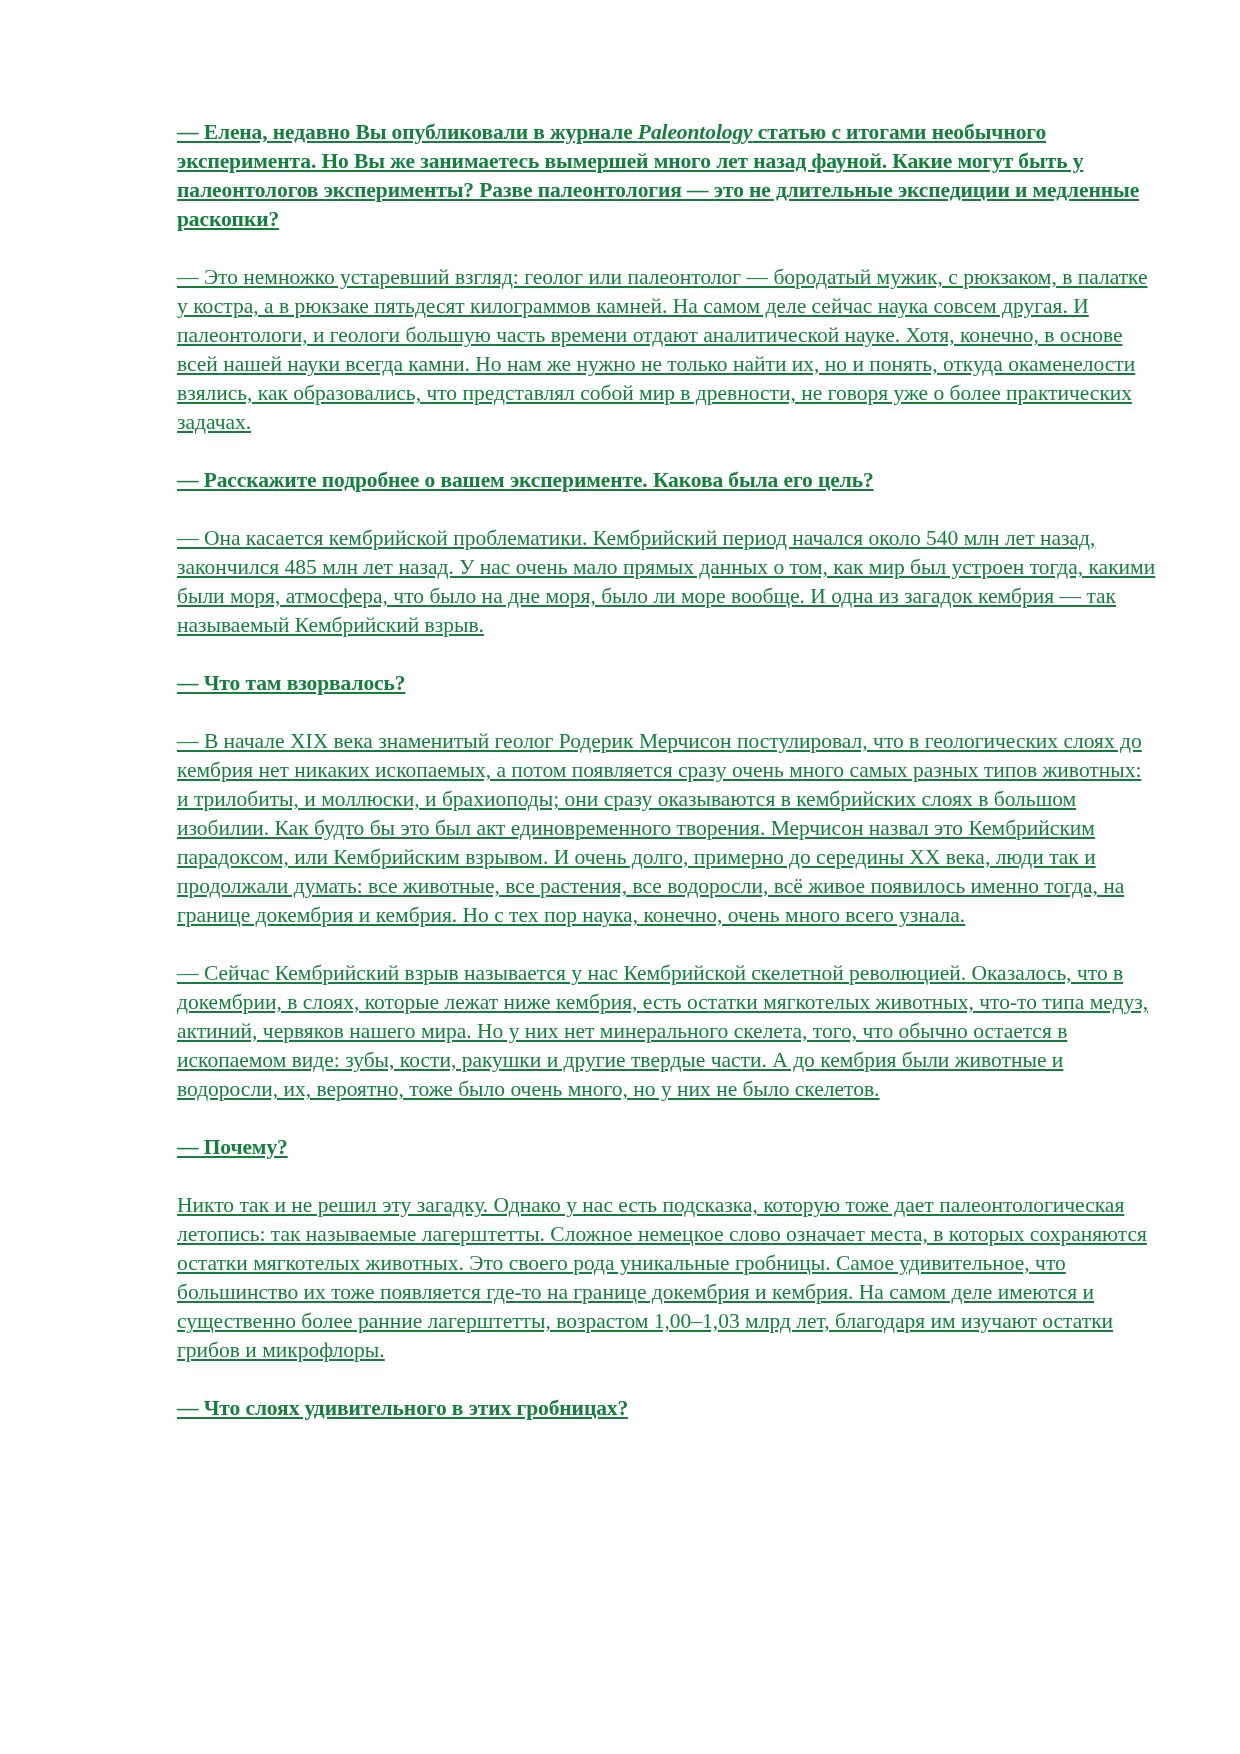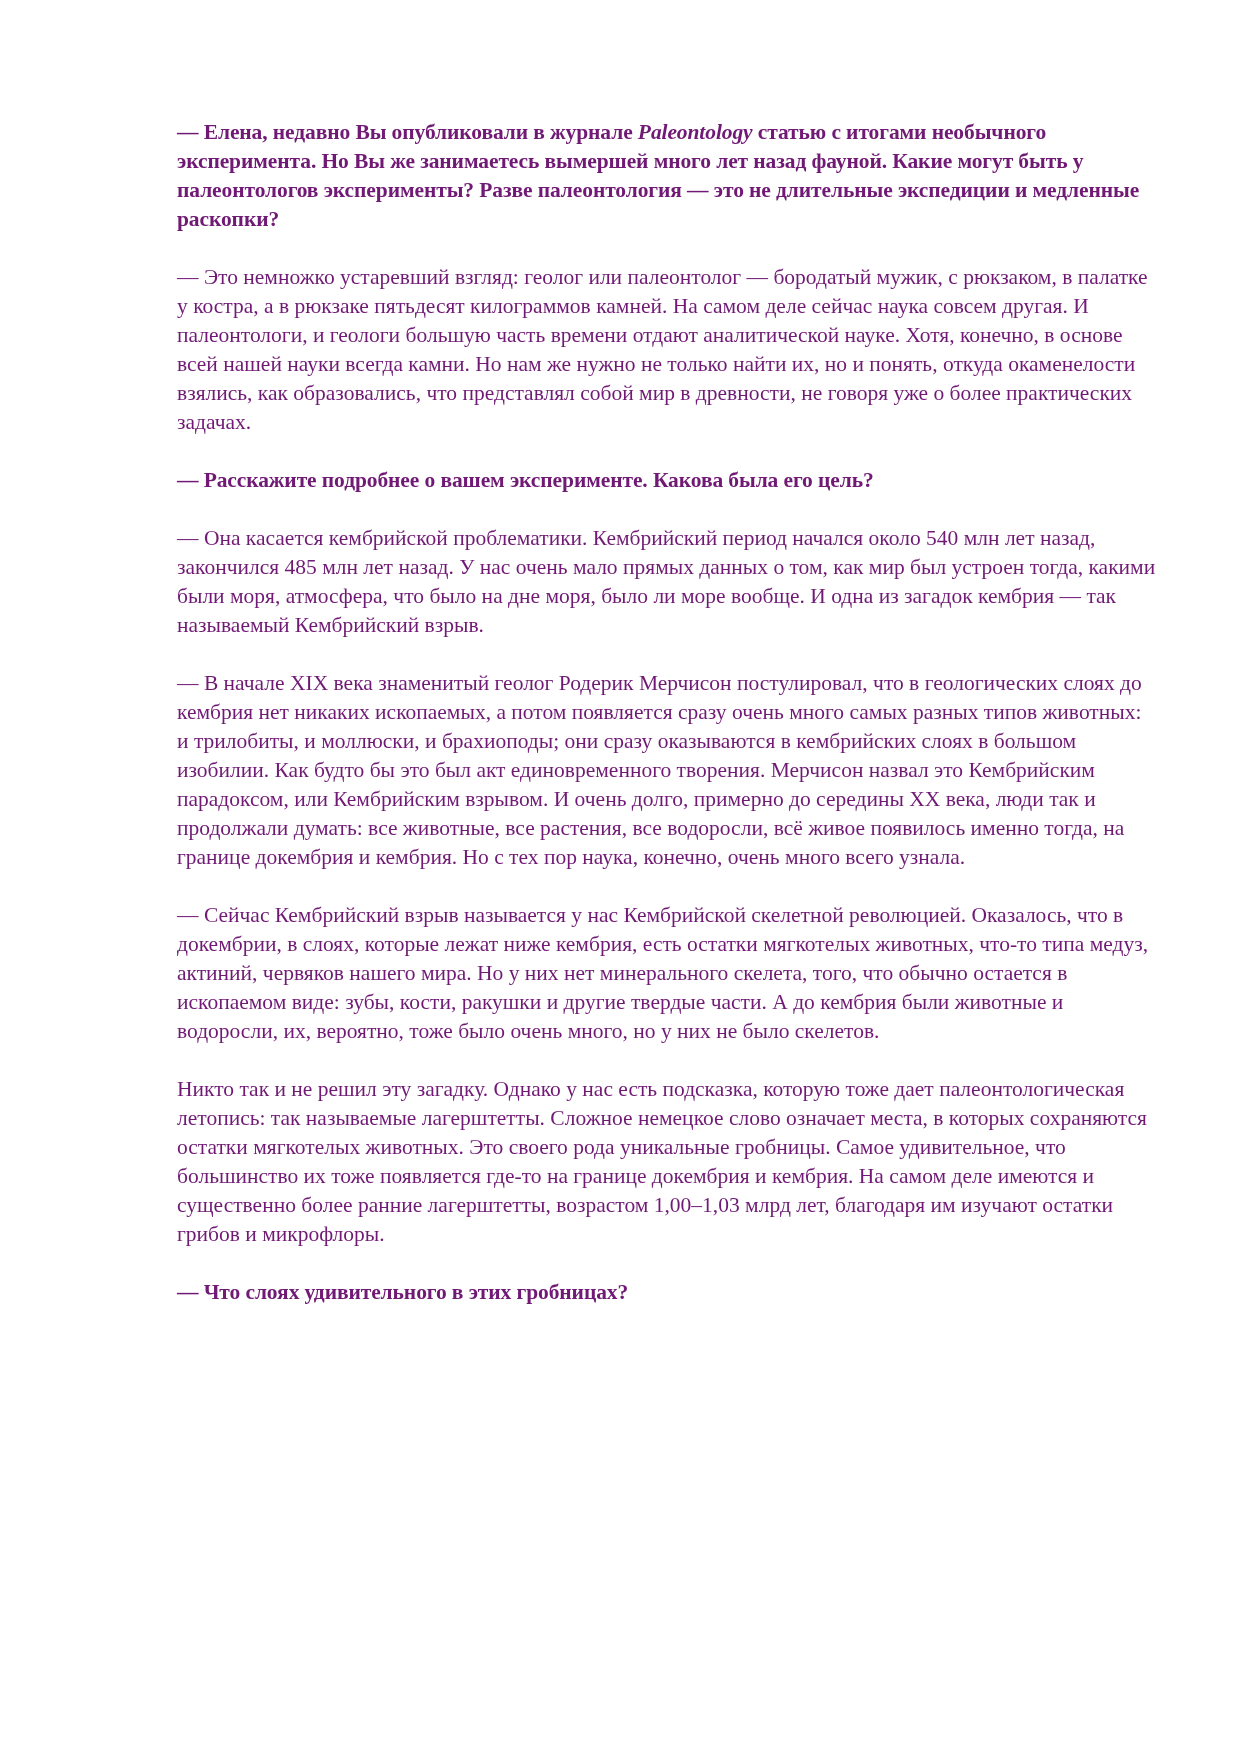--- a/index.html
+++ b/index.html
@@ -14,21 +14,22 @@
       overflow: hidden;
     }
     .page {
       position: absolute;
       left: 177px;
       top: 118px;
       width: 980px;
       font-family: "Liberation Serif", "DejaVu Serif", serif;
       font-size: 21.5px;
       line-height: 29px;
-      color: #701a75;
+      color: #15803d;
+      text-decoration: underline;
     }
     .para {
       margin: 0 0 29px 0;
       text-align: left;
     }
     .question {
       font-weight: bold;
       letter-spacing: -0.1px;
     }
     .answer {
@@ -44,24 +45,26 @@
 <div class="page">
 
   <p class="para question"><span>— Елена, недавно Вы опубликовали в журнале </span><span class="italic">Paleontology</span><span> статью с итогами необычного эксперимента. Но Вы же занимаетесь вымершей много лет назад фауной. Какие могут быть у палеонтологов эксперименты? Разве палеонтология — это не длительные экспедиции и медленные раскопки?</span></p>
 
   <p class="para answer">— Это немножко устаревший взгляд: геолог или палеонтолог — бородатый мужик, с рюкзаком, в палатке у костра, а в рюкзаке пятьдесят килограммов камней. На самом деле сейчас наука совсем другая. И палеонтологи, и геологи большую часть времени отдают аналитической науке. Хотя, конечно, в основе всей нашей науки всегда камни. Но нам же нужно не только найти их, но и понять, откуда окаменелости взялись, как образовались, что представлял собой мир в древности, не говоря уже о более практических задачах.</p>
 
   <p class="para question">— Расскажите подробнее о вашем эксперименте. Какова была его цель?</p>
 
   <p class="para answer">— Она касается кембрийской проблематики. Кембрийский период начался около 540 млн лет назад, закончился 485 млн лет назад. У нас очень мало прямых данных о том, как мир был устроен тогда, какими были моря, атмосфера, что было на дне моря, было ли море вообще. И одна из загадок кембрия — так называемый Кембрийский взрыв.</p>
 
+  <p class="para question">— Что там взорвалось?</p>
 
   <p class="para answer">— В начале XIX века знаменитый геолог Родерик Мерчисон постулировал, что в геологических слоях до кембрия нет никаких ископаемых, а потом появляется сразу очень много самых разных типов животных: и трилобиты, и моллюски, и брахиоподы; они сразу оказываются в кембрийских слоях в большом изобилии. Как будто бы это был акт единовременного творения. Мерчисон назвал это Кембрийским парадоксом, или Кембрийским взрывом. И очень долго, примерно до середины XX века, люди так и продолжали думать: все животные, все растения, все водоросли, всё живое появилось именно тогда, на границе докембрия и кембрия. Но с тех пор наука, конечно, очень много всего узнала.</p>
 
 
   <p class="para answer">— Сейчас Кембрийский взрыв называется у нас Кембрийской скелетной революцией. Оказалось, что в докембрии, в слоях, которые лежат ниже кембрия, есть остатки мягкотелых животных, что-то типа медуз, актиний, червяков нашего мира. Но у них нет минерального скелета, того, что обычно остается в ископаемом виде: зубы, кости, ракушки и другие твердые части. А до кембрия были животные и водоросли, их, вероятно, тоже было очень много, но у них не было скелетов.</p>
 
+  <p class="para question">— Почему?</p>
 
   <p class="para answer">Никто так и не решил эту загадку. Однако у нас есть подсказка, которую тоже дает палеонтологическая летопись: так называемые лагерштетты. Сложное немецкое слово означает места, в которых сохраняются остатки мягкотелых животных. Это своего рода уникальные гробницы. Самое удивительное, что большинство их тоже появляется где-то на границе докембрия и кембрия. На самом деле имеются и существенно более ранние лагерштетты, возрастом 1,00–1,03 млрд лет, благодаря им изучают остатки грибов и микрофлоры.</p>
 
   <p class="para question">— Что слоях удивительного в этих гробницах?</p>
 
 </div>
 
 </body></html>

